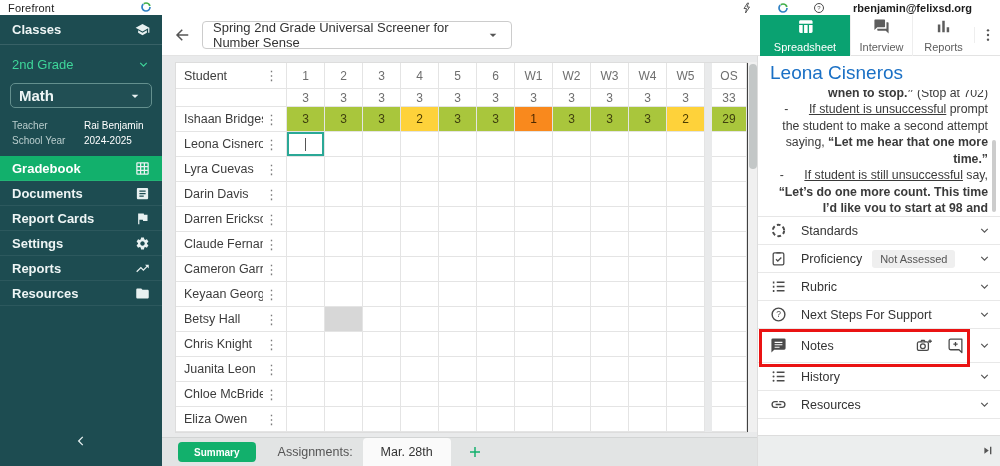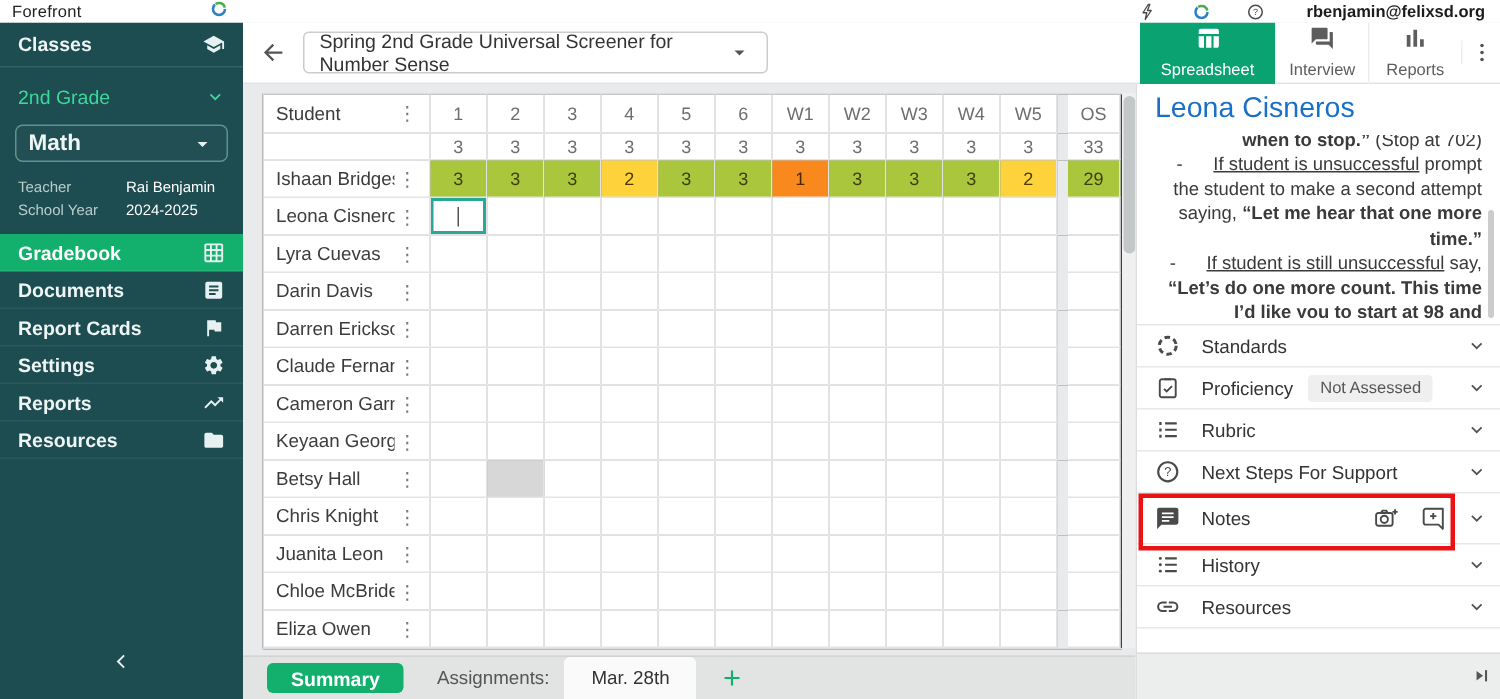--- a/index.html
+++ b/index.html
@@ -5,21 +5,21 @@
   * { margin:0; padding:0; box-sizing:border-box; }
   html,body { width:1000px; height:466px; }
   body { font-family:"Liberation Sans", sans-serif; background:#fff; }
   .app { position:relative; width:1000px; height:466px; overflow:hidden; background:var(--contentbg); }
 
   
   .topstrip { position:absolute; left:0; top:0; width:1000px; height:15px; background:#fff; z-index:30;
               display:flex; align-items:center; }
   .brand { width:162px; display:flex; align-items:center; justify-content:space-between; padding:0 10px 0 8px; }
   .brand-name { font-size:11px; color:#222; letter-spacing:.2px; }
-  .topicons { margin-left:auto; display:flex; align-items:center; gap:24px; padding-right:10px; color:#4a4a4a; }
+  .topicons { margin-left:auto; display:flex; align-items:center; gap:24px; padding-right:28px; color:#4a4a4a; }
   .topico { display:flex; align-items:center; }
   .email { font-size:11px; font-weight:700; color:#1c1c1c; margin-left:4px; }
 
   
   .sidebar { position:absolute; left:0; top:15px; width:162px; height:451px; background:#1d4c51; color:#eef5f5; z-index:20; }
   .srow { display:flex; align-items:center; justify-content:space-between; padding:0 12px; }
   .classes { height:30px; font-size:13px; font-weight:700; border-bottom:1px solid rgba(255,255,255,.12); cursor:pointer; }
   .grade { height:30px; margin-top:4px; font-size:13px; color:#3ed69a; cursor:pointer; }
   .mathsel { margin:4px 10px 6px; height:25px; border:1px solid #64908e; border-radius:5px; display:flex; align-items:center;
              justify-content:space-between; padding:0 8px; font-size:15px; font-weight:700; cursor:pointer; background:rgba(255,255,255,.02); }
@@ -66,21 +66,21 @@
   .c-o { background:var(--cellorange); color:#4c2800; }
   .sel { box-shadow:inset 0 0 0 2px #2aa896; }
   .caret { width:1px; height:13px; background:#555; }
   .grayc { background:#d7d7d7; }
   .gridscroll { position:absolute; left:748px; top:62px; width:10px; height:370px; background:#f0f0f0; z-index:6; }
   .gridthumb { position:absolute; left:1px; top:2px; width:8px; height:105px; background:#c3c7c7; border-radius:4px; cursor:pointer; }
 
   
   .bottombar { position:absolute; left:162px; top:437px; width:596px; height:29px; background:#e2e4e4; border-top:1px solid #d2d4d4;
                display:flex; align-items:center; z-index:8; }
-  .summarybtn { margin-left:16px; height:20px; padding:0 16px; background:var(--accent); color:#fff; font-size:13px; font-weight:700;
+  .summarybtn { margin-left:16px; height:20px; padding:0 16px; background:var(--accent); color:#fff; font-size:10px; font-weight:700;
                 border:none; border-radius:4px; display:flex; align-items:center; cursor:pointer; }
   .assignlabel { margin-left:22px; font-size:12.5px; color:#555; }
   .datetab { margin-left:10px; height:28px; padding:0 18px; background:#fafafa; border-radius:4px 4px 0 0; display:flex; align-items:center;
              font-size:12.5px; color:#333; align-self:flex-end; cursor:pointer; }
   .addbtn { margin-left:16px; color:var(--accent); display:flex; cursor:pointer; }
 
   
   .panel { position:absolute; left:757px; top:56px; width:243px; height:410px; background:#fff; border-left:1px solid #ddd; z-index:9; }
   .ptitle { position:absolute; left:12px; top:6px; font-size:19px; font-weight:400; color:var(--blue); }
   .pnotes { position:absolute; left:12px; top:34px; width:218px; height:122px; overflow:hidden; font-size:12.3px; line-height:1.34; color:#3a3a3a; }

